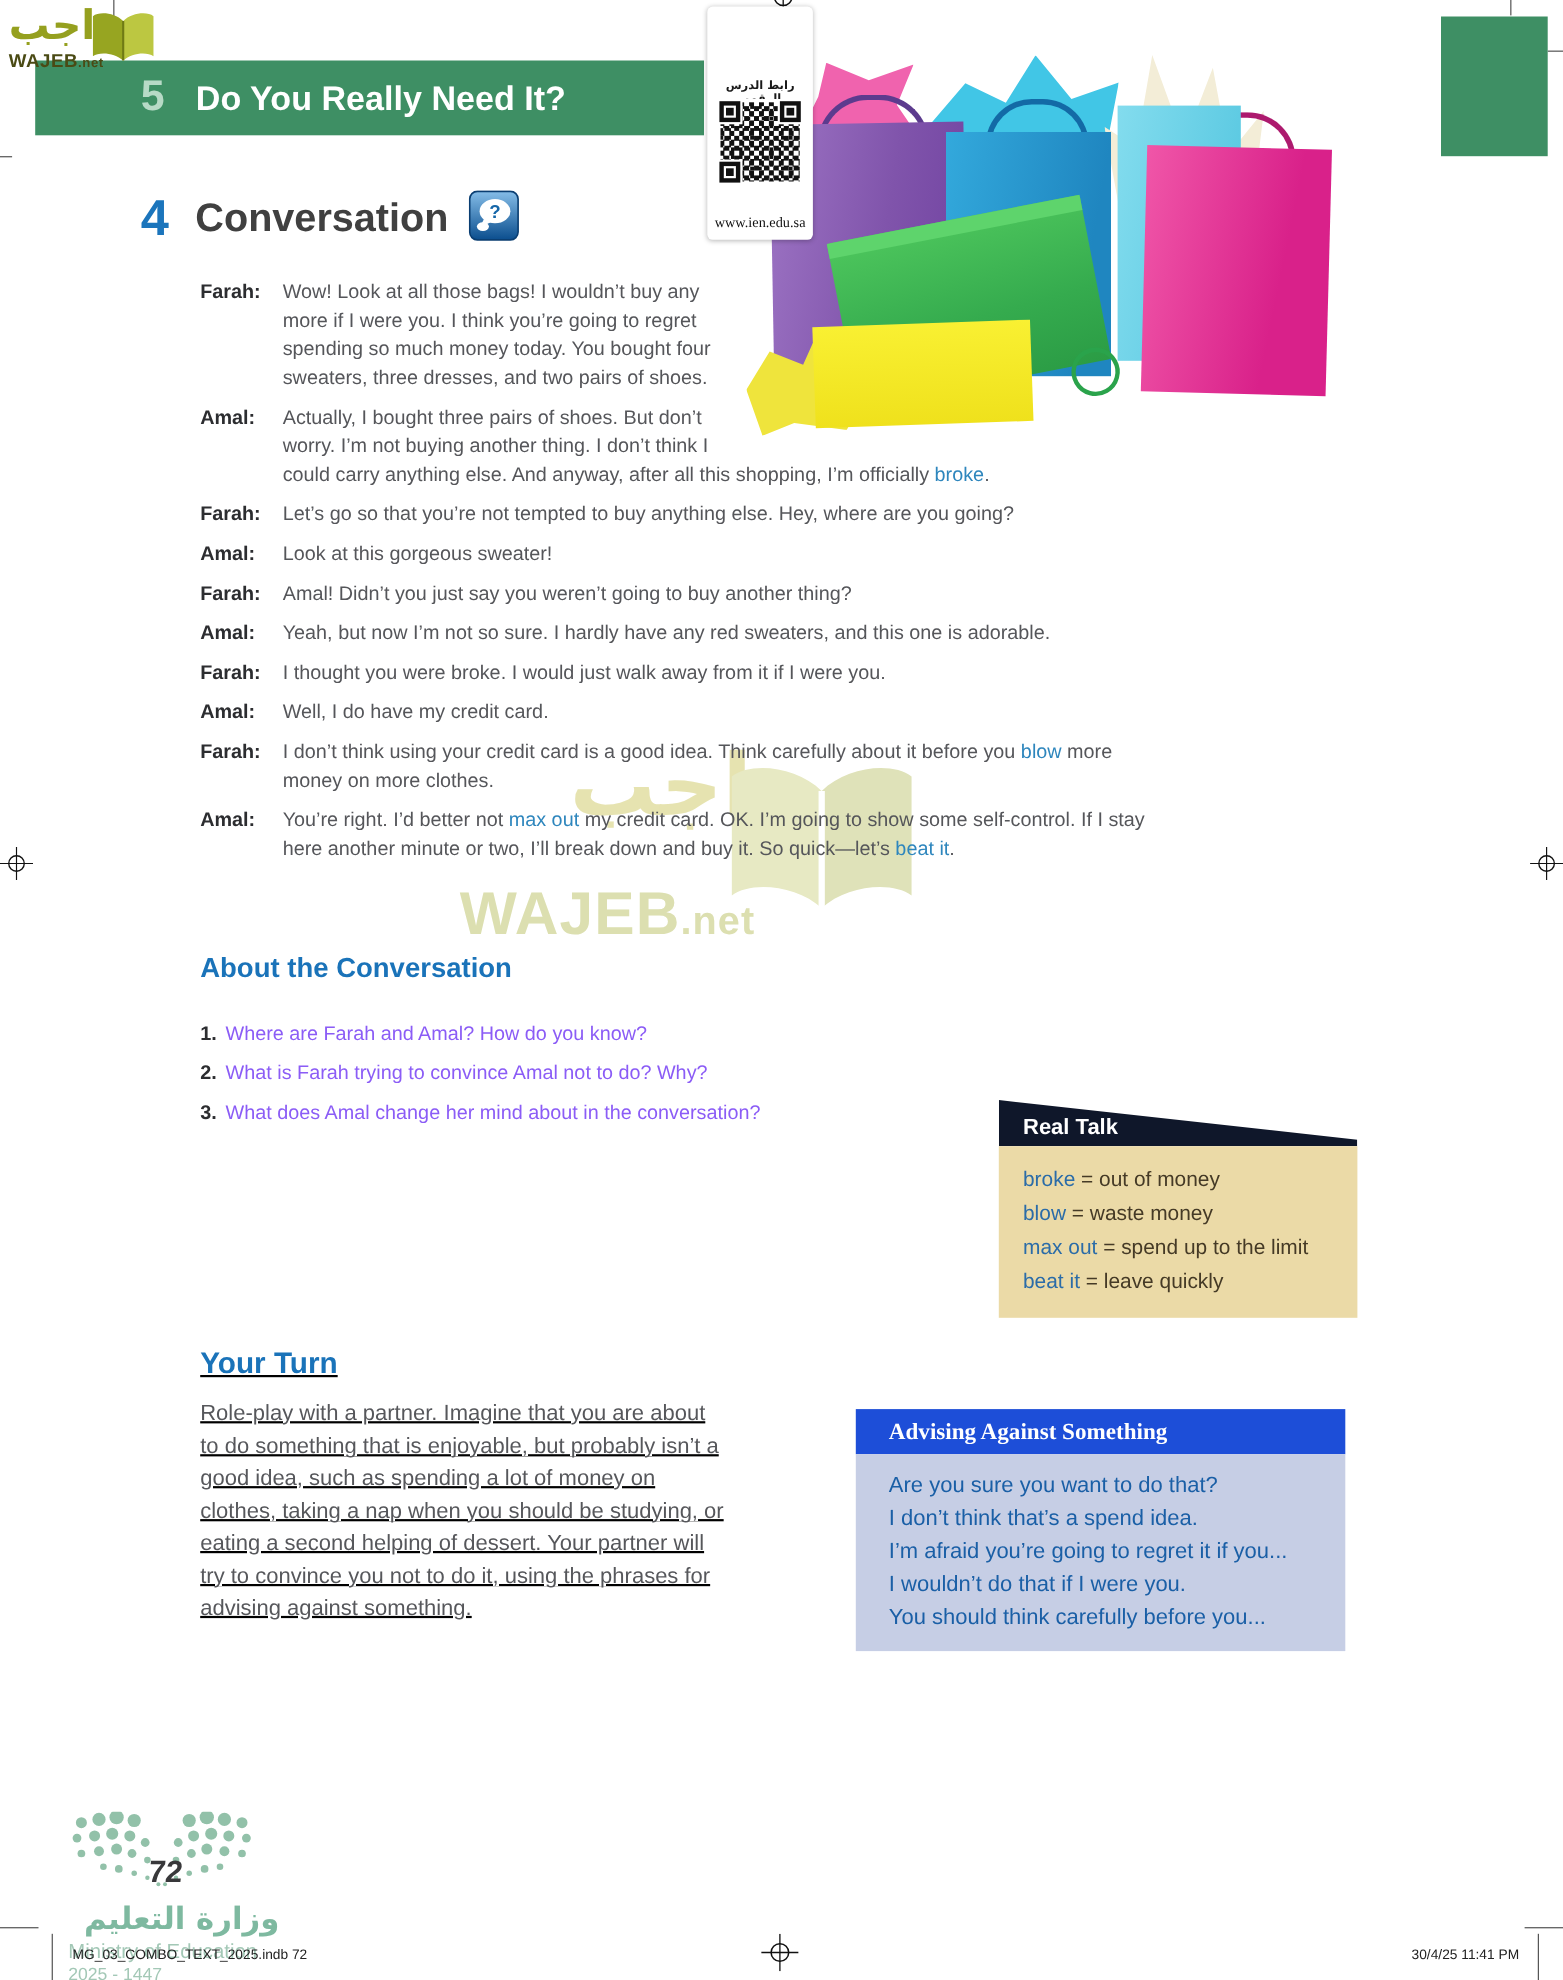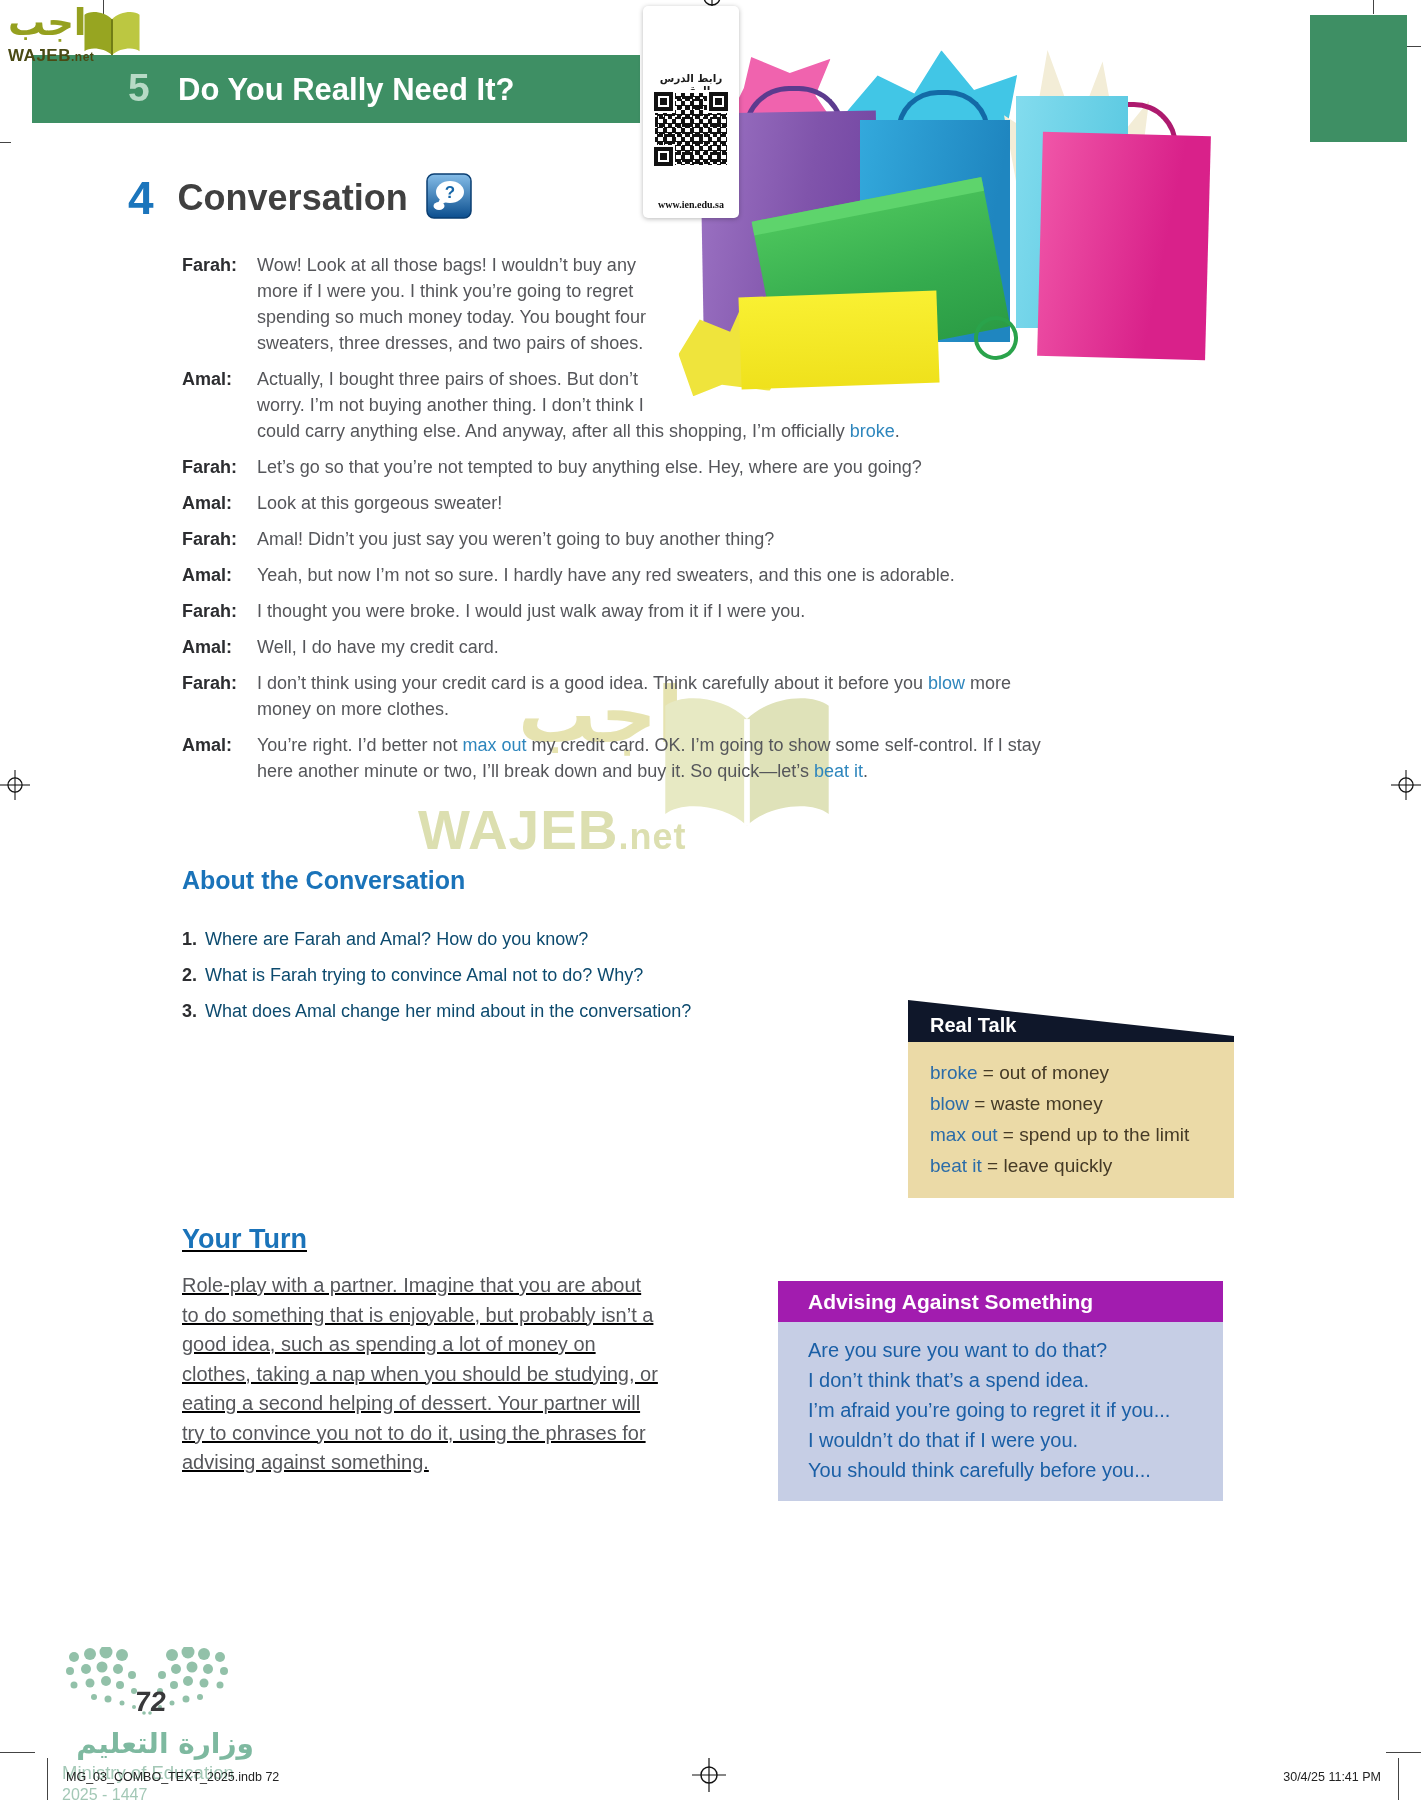--- a/index.html
+++ b/index.html
@@ -29,21 +29,21 @@
   .qr-card{position:absolute;left:643px;top:6px;width:96px;height:212px;background:#fff;border-radius:5px;
            box-shadow:0 1px 5px rgba(0,0,0,.28);z-index:5;text-align:center;}
   .qr-label{position:absolute;top:66px;left:0;right:0;font-size:10.5px;font-weight:bold;color:#1a1a1a;}
   .qr{position:absolute;left:11px;top:86px;width:74px;height:74px;background:
       conic-gradient(from 90deg,#111 25%,#fff0 0 50%,#111 0 75%,#fff 0) 0 0/9px 9px,
       conic-gradient(#111 25%,#fff 0 50%,#111 0 75%,#fff 0) 0 0/7px 7px;
       outline:3px solid #fff;outline-offset:-1px;}
   .qr .f{position:absolute;width:19px;height:19px;background:#fff;border:4px solid #111;box-sizing:border-box;box-shadow:0 0 0 2px #fff;}
   .qr .f::after{content:"";position:absolute;inset:2px;background:#111;}
   .qr .f.tl{left:0;top:0}.qr .f.tr{right:0;top:0}.qr .f.bl{left:0;bottom:0}
-  .qr-url{position:absolute;bottom:8px;left:0;right:0;font-family:"Liberation Serif",serif;font-weight:bold;font-size:10px;color:#111;}
+  .qr-url{position:absolute;bottom:8px;left:0;right:0;font-family:"Liberation Serif",serif;font-weight:normal;font-size:13px;color:#111;}
 
   
   .bags{position:absolute;left:688px;top:50px;width:625px;height:385px;z-index:1;}
   .bags > div{position:absolute;}
   .tissue-pink{left:42px;top:4px;width:105px;height:100px;background:#f063ae;transform:rotate(-6deg);
     clip-path:polygon(25% 0,60% 20%,100% 10%,82% 45%,100% 80%,55% 100%,10% 92%,0 55%,15% 30%);z-index:1;}
   .tissue-cyan{left:158px;top:0;width:170px;height:110px;background:#41c6e6;transform:rotate(2deg);
     clip-path:polygon(0 60%,18% 25%,40% 40%,55% 0,75% 35%,100% 20%,95% 70%,70% 100%,30% 95%,8% 100%);z-index:1;}
   .tissue-ivory{left:316px;top:0;width:145px;height:145px;background:#f3edd7;
     clip-path:polygon(10% 100%,0 45%,20% 58%,30% 0,50% 55%,68% 8%,78% 62%,100% 35%,92% 100%);z-index:1;}
@@ -79,38 +79,38 @@
   .wm-ar{position:absolute;left:118px;top:-14px;font-size:78px;font-weight:bold;color:#e6e3b0;line-height:1;}
   .wm-latin{position:absolute;left:18px;top:108px;font-size:55px;font-weight:bold;color:#dcdfb0;letter-spacing:1px;}
   .wm-latin small{font-size:36px;}
   .wm-book{position:absolute;left:252px;top:2px;}
 
   
   .about{position:absolute;left:182px;top:866px;width:640px;z-index:5;}
   .about-title{font-size:25px;font-weight:bold;color:#1a73b9;margin-bottom:31px;}
   .q{display:flex;margin-bottom:10px;font-size:18px;line-height:26px;}
   .q-num{font-weight:bold;color:#2c2d30;margin-right:8px;}
-  .q-text{color:#0c4a6e;}
+  .q-text{color:#8b5cf6;}
 
   
   .realtalk{position:absolute;left:908px;top:1000px;width:326px;z-index:5;}
   .rt-banner{position:relative;height:42px;background:#0f172a;clip-path:polygon(0 0,100% 86%,100% 100%,0 100%);}
   .rt-title{position:absolute;left:22px;bottom:5px;color:#fff;font-weight:bold;font-size:20px;}
   .rt-body{background:#ebdaa7;padding:15px 14px 17px 22px;}
   .rt-line{font-size:19px;line-height:31px;color:#453a26;}
   .rt-term{color:#2b6ca8;}
 
   
   .yourturn{position:absolute;left:182px;top:1224px;width:478px;z-index:5;text-decoration:underline;}
   .yt-title{font-size:27px;font-weight:bold;color:#1a73b9;margin-bottom:16px;}
   .yt-body{font-size:20px;line-height:29.5px;color:#56575b;}
 
   
   .advising{position:absolute;left:778px;top:1281px;width:445px;z-index:5;}
-  .adv-header{height:41px;background:#a21caf;color:#fff;font-weight:bold;font-size:21px;line-height:41px;padding-left:30px;}
+  .adv-header{height:41px;background:#1d4ed8;color:#fff;font-weight:bold;font-size:21px;line-height:41px;padding-left:30px;font-family:Liberation Serif, serif;}
   .adv-body{background:#c6cee5;padding:13px 10px 16px 30px;}
   .adv-line{font-size:20px;line-height:30px;color:#1a5fa6;}
 
   
   .ministry{position:absolute;left:62px;top:1647px;width:192px;z-index:4;}
   .ministry-ar{text-align:right;font-size:28px;font-weight:bold;color:#7eb9a0;margin-top:6px;}
   .ministry-en{font-size:18.5px;color:#a3c8b6;margin-top:2px;}
   .ministry-year{font-size:16px;color:#a3c8b6;margin-top:2px;}
   .pagenum{position:absolute;left:135px;top:1686px;font-size:28px;font-weight:bold;color:#38383a;transform:skewX(-6deg);z-index:5;}
 

